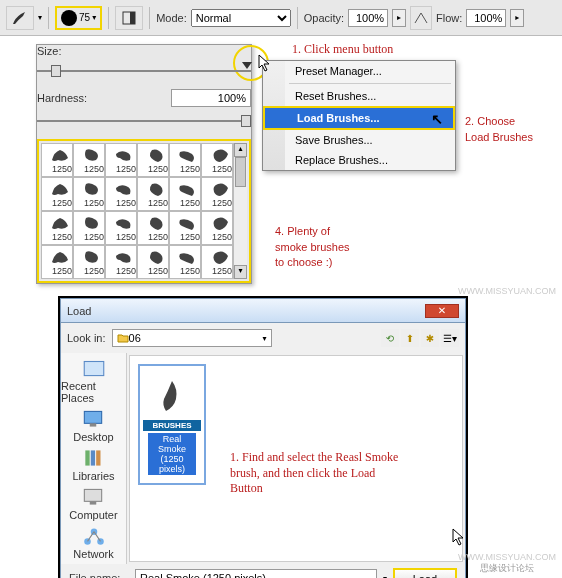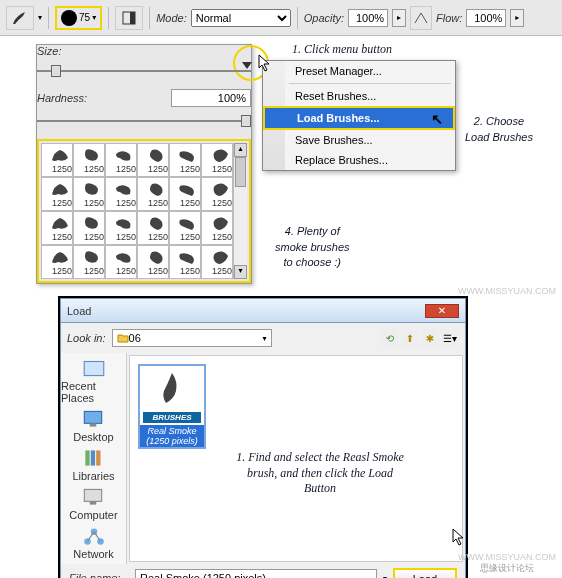--- a/index.html
+++ b/index.html
@@ -5,21 +5,21 @@
 * { box-sizing: border-box; font-family: Tahoma, Arial, sans-serif; font-size: 11px; }
 body { margin: 0; background: #fff; width: 562px; height: 578px; position: relative; }
 
 
 .toolbar { background: #e8e8e8; border-bottom: 1px solid #bbb; height: 36px; display: flex; align-items: center; padding: 0 6px; gap: 4px; }
 .tool-icon { width: 28px; height: 24px; background: #e8e8e8; border: 1px solid #ccc; display: flex; align-items: center; justify-content: center; }
 .brush-size-box { border: 2px solid #f2d400; padding: 2px 4px; display: flex; align-items: center; gap: 2px; background: #e8e8e8; }
 .brush-dot { width: 16px; height: 16px; background: #000; border-radius: 50%; }
 .brush-num { font-size: 10px; }
 .sep { width: 1px; height: 22px; background: #bbb; margin: 0 2px; }
-.lbl { color: #333; font-style: italic; }
+.lbl { color: #333; }
 select, input[type=text].tinp { height: 18px; font-size: 11px; }
 .mode-sel { width: 100px; }
 .pct { border: 1px solid #999; background: #fff; width: 40px; height: 18px; padding: 0 3px; display: flex; align-items: center; justify-content: flex-end; }
 .arrow-btn { width: 14px; height: 18px; background: #eee; border: 1px solid #999; display: flex; align-items: center; justify-content: center; font-size: 8px; }
 
 
 .panel { position: absolute; left: 36px; top: 44px; width: 216px; background: #e8e8e8; border: 1px solid #999; box-shadow: 2px 2px 4px rgba(0,0,0,0.25); }
 .row { display: flex; align-items: center; margin-bottom: 6px; }
 .row .lbl { width: 56px; }
 .val { border: 1px solid #999; background: #fff; width: 80px; height: 18px; display: flex; align-items: center; justify-content: flex-end; padding: 0 4px; }
@@ -42,40 +42,40 @@
 
 
 .menu { position: absolute; left: 262px; top: 60px; width: 194px; background: #f4f4f4; border: 1px solid #888; box-shadow: 2px 2px 5px rgba(0,0,0,0.3); padding-left: 22px; }
 .menu-strip { position: absolute; left: 0; top: 0; bottom: 0; width: 22px; background: linear-gradient(#f0f0f0,#e0e0e0); }
 .menu-item { padding: 4px 10px; position: relative; z-index: 1; }
 .menu-item.hl { background: #2a6fd6; color: #fff; border: 2px solid #f2d400; margin-left: -22px; padding-left: 32px; font-weight: bold; }
 .menu-sep { height: 1px; background: #ccc; margin: 2px 4px; }
 .menu-cursor { position: absolute; right: 10px; top: 3px; font-size: 14px; color: #000; }
 
 
-.ann { position: absolute; color: #0f172a; font-family: "Comic Sans MS", cursive; font-style: italic; font-size: 12px; line-height: 1.3; text-align: center; }
+.ann { position: absolute; color: #b91c1c; font-family: "Comic Sans MS", cursive; font-size: 12px; line-height: 1.3; }
 .cursor { position: absolute; }
 
 
 .dlg-wrap { position: absolute; left: 58px; top: 296px; border: 2px solid #000; }
 .dlg { width: 406px; background: #f0f0f0; border: 1px solid #7a98b8; }
 .dlg-title { height: 24px; background: linear-gradient(#eef5fd,#c9ddf4); display: flex; align-items: center; padding: 0 6px; border-bottom: 1px solid #7a98b8; }
 .dlg-title-txt { flex: 1; color: #333; }
 .dlg-x { width: 34px; height: 14px; background: #d04830; border: 1px solid #a03020; color: #fff; text-align: center; line-height: 12px; font-size: 10px; }
 .dlg-toolbar { display: flex; align-items: center; padding: 6px; gap: 6px; }
 .lookin-sel { border: 1px solid #999; background: #fff; height: 18px; width: 160px; display: flex; align-items: center; padding: 0 4px; }
 .dlg-icons { display: flex; gap: 2px; margin-left: auto; }
 .dlg-ico { width: 18px; height: 18px; background: #eee; display: flex; align-items: center; justify-content: center; font-size: 10px; }
 
 .dlg-body { display: flex; }
 .places { width: 66px; background: #f6f6f6; border-right: 1px solid #ccc; display: flex; flex-direction: column; align-items: center; gap: 4px; padding: 4px 0; }
 .place { display: flex; flex-direction: column; align-items: center; font-size: 9px; color: #333; gap: 1px; }
 .place svg { width: 26px; height: 22px; }
 .file-area { flex: 1; background: #fff; padding: 8px; border: 1px solid #ccc; margin: 2px; position: relative; min-height: 168px; }
-.thumb-box { width: 68px; display: flex; flex-direction: column; align-items: center; border: 2px solid #7aa7e0; padding: 0; font-style: italic; }
+.thumb-box { width: 68px; display: flex; flex-direction: column; align-items: center; border: 2px solid #7aa7e0; padding: 8px; }
 .thumb-img { width: 58px; height: 46px; background: #fff; display: flex; align-items: center; justify-content: center; }
 .thumb-brushes { background: #1064a0; color: #fff; font-size: 8px; font-weight: bold; padding: 1px 2px; width: 58px; text-align: center; }
 .thumb-lbl { font-size: 9px; text-align: center; margin-top: 2px; background: #2a6fd6; color: #fff; padding: 1px 2px; }
 
 .dlg-bottom { padding: 4px 8px; }
 .dlg-row { display: flex; align-items: center; gap: 6px; margin-bottom: 4px; }
 .dlg-row .lbl { width: 60px; }
 .dlg-input { flex: 1; border: 1px solid #999; background: #fff; height: 18px; padding: 0 4px; display: flex; align-items: center; }
 .dlg-btn { width: 64px; height: 20px; border: 1px solid #888; background: linear-gradient(#fdfdfd,#e4e4e4); text-align: center; line-height: 18px; }
 .dlg-btn.load { border: 2px solid #f2d400; }

